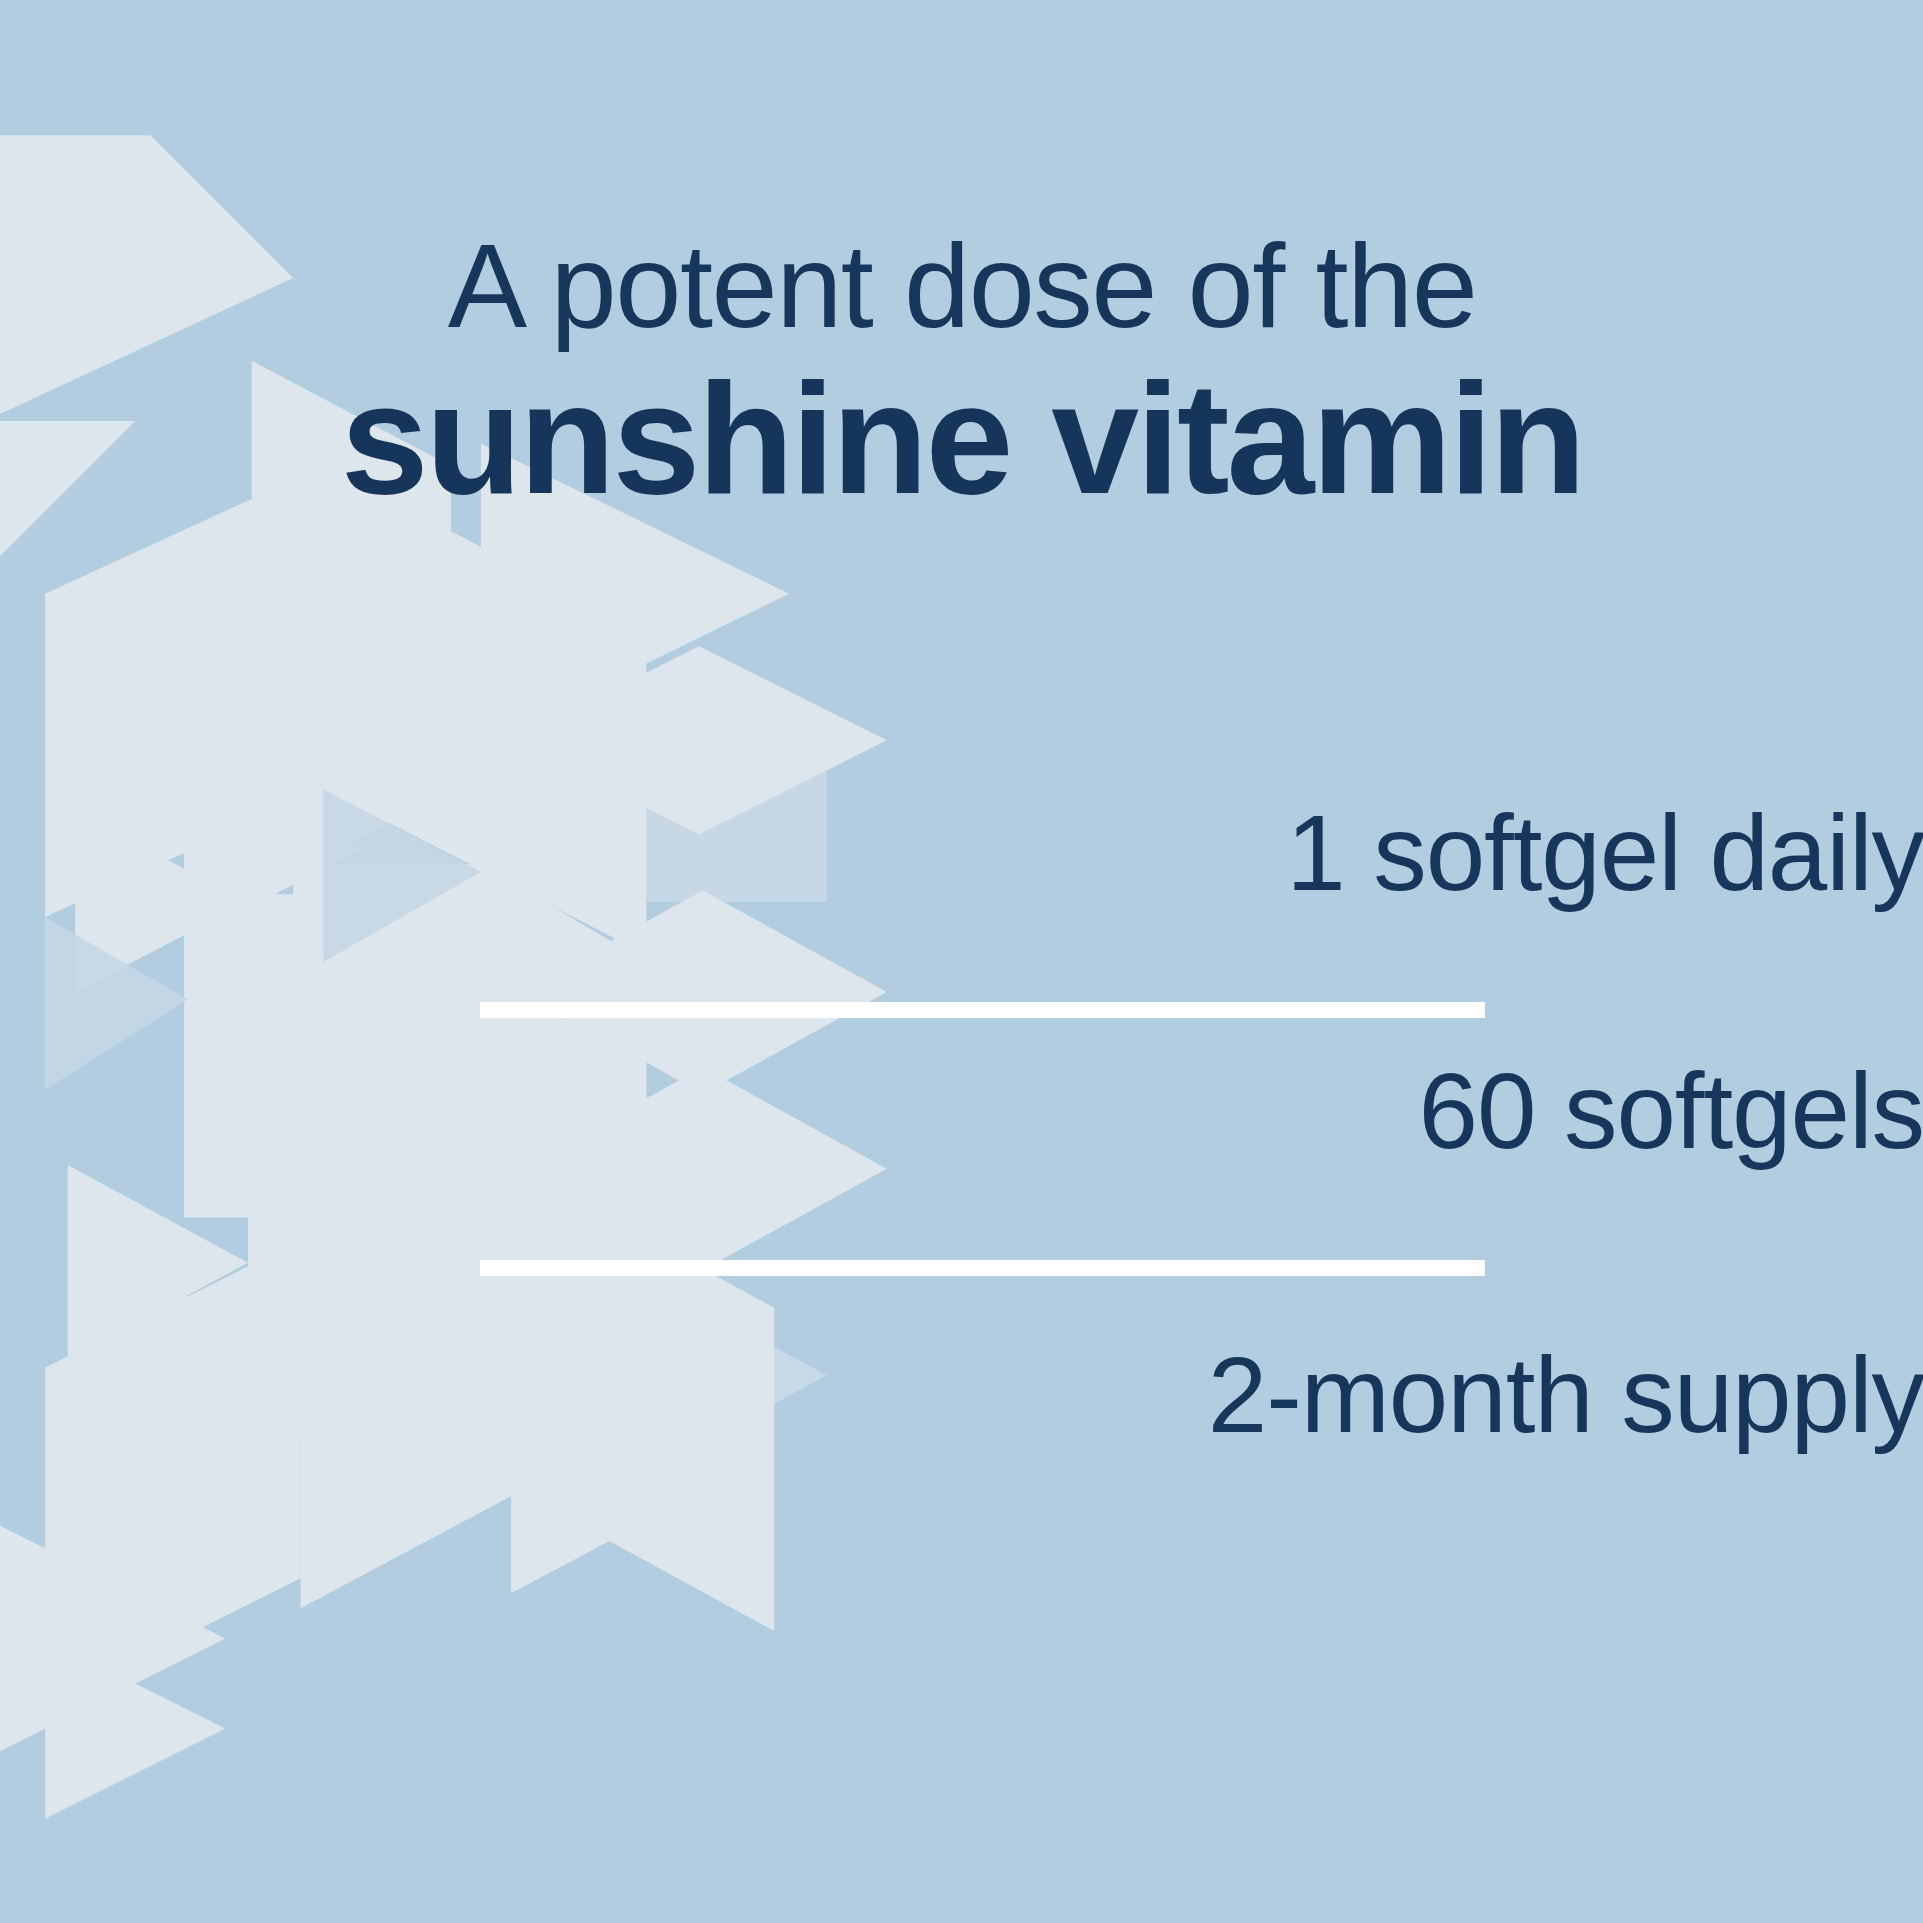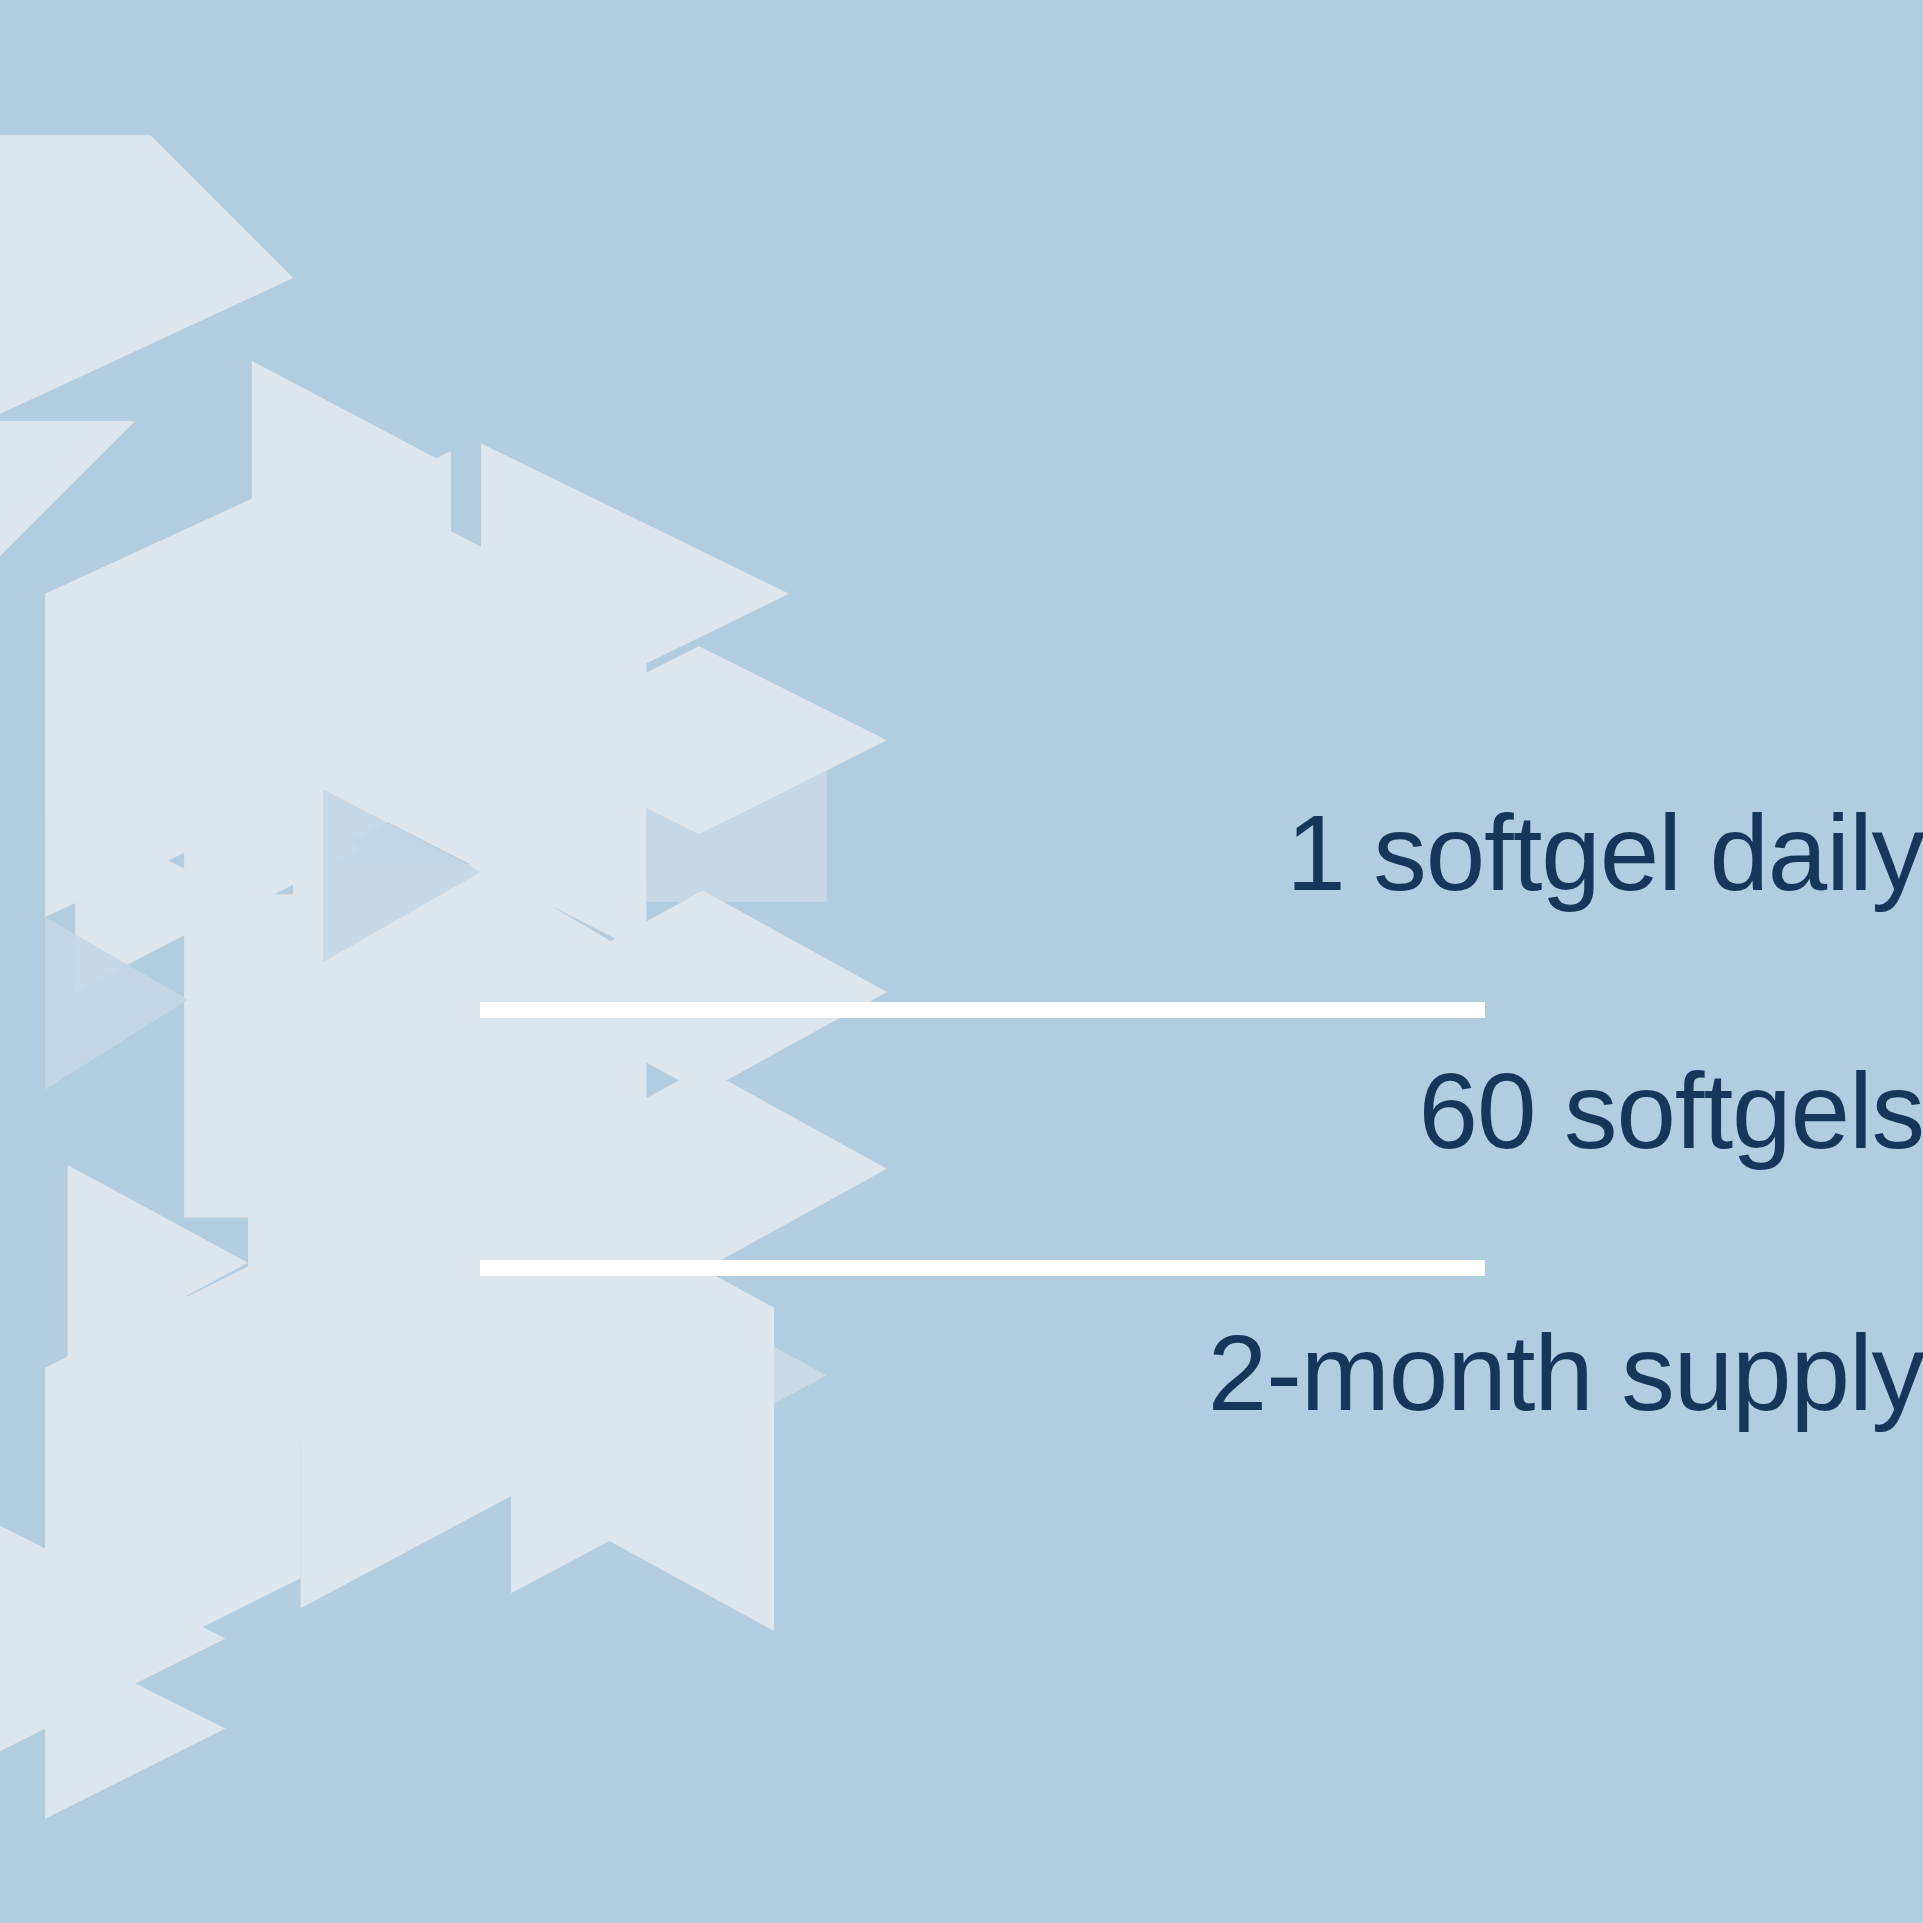--- a/index.html
+++ b/index.html
@@ -67,21 +67,21 @@
     text-align: right;
     color: #17365c;
     font-size: 107px;
     font-weight: 500;
     letter-spacing: -1.1px;
     line-height: 1.1;
     white-space: nowrap;
   }
   .fact-row.r1 { padding-top: 21px; }
   .fact-row.r2 { padding-top: 35px; }
-  .fact-row.r3 { padding-top: 39px; }
+  .fact-row.r3 { padding-top: 61px; }
 
   .divider {
     width: 1005px;
     height: 16.5px;
     background: #ffffff;
     margin-left: 40px;
     margin-top: 89px;
     margin-bottom: 0;
   }
   .divider.d2 { margin-top: 89px; }
@@ -133,20 +133,24 @@
     </g>
 
     <g fill="#c4d7e6" opacity="0.9">
       <polygon points="430,1050 640,1160 430,1280"></polygon>
       <polygon points="60,1220 250,1330 60,1450"></polygon>
     </g>
   </svg>
 
   <div id="content">
 
+    <div class="headline-block">
+      <div class="headline-line1">A potent dose of the</div>
+      <div class="headline-line2">sunshine vitamin</div>
+    </div>
 
     <div class="facts">
 
       <div class="fact-row r1">1 softgel daily</div>
 
       <div class="divider d1"></div>
 
       <div class="fact-row r2">60 softgels</div>
 
       <div class="divider d2"></div>

